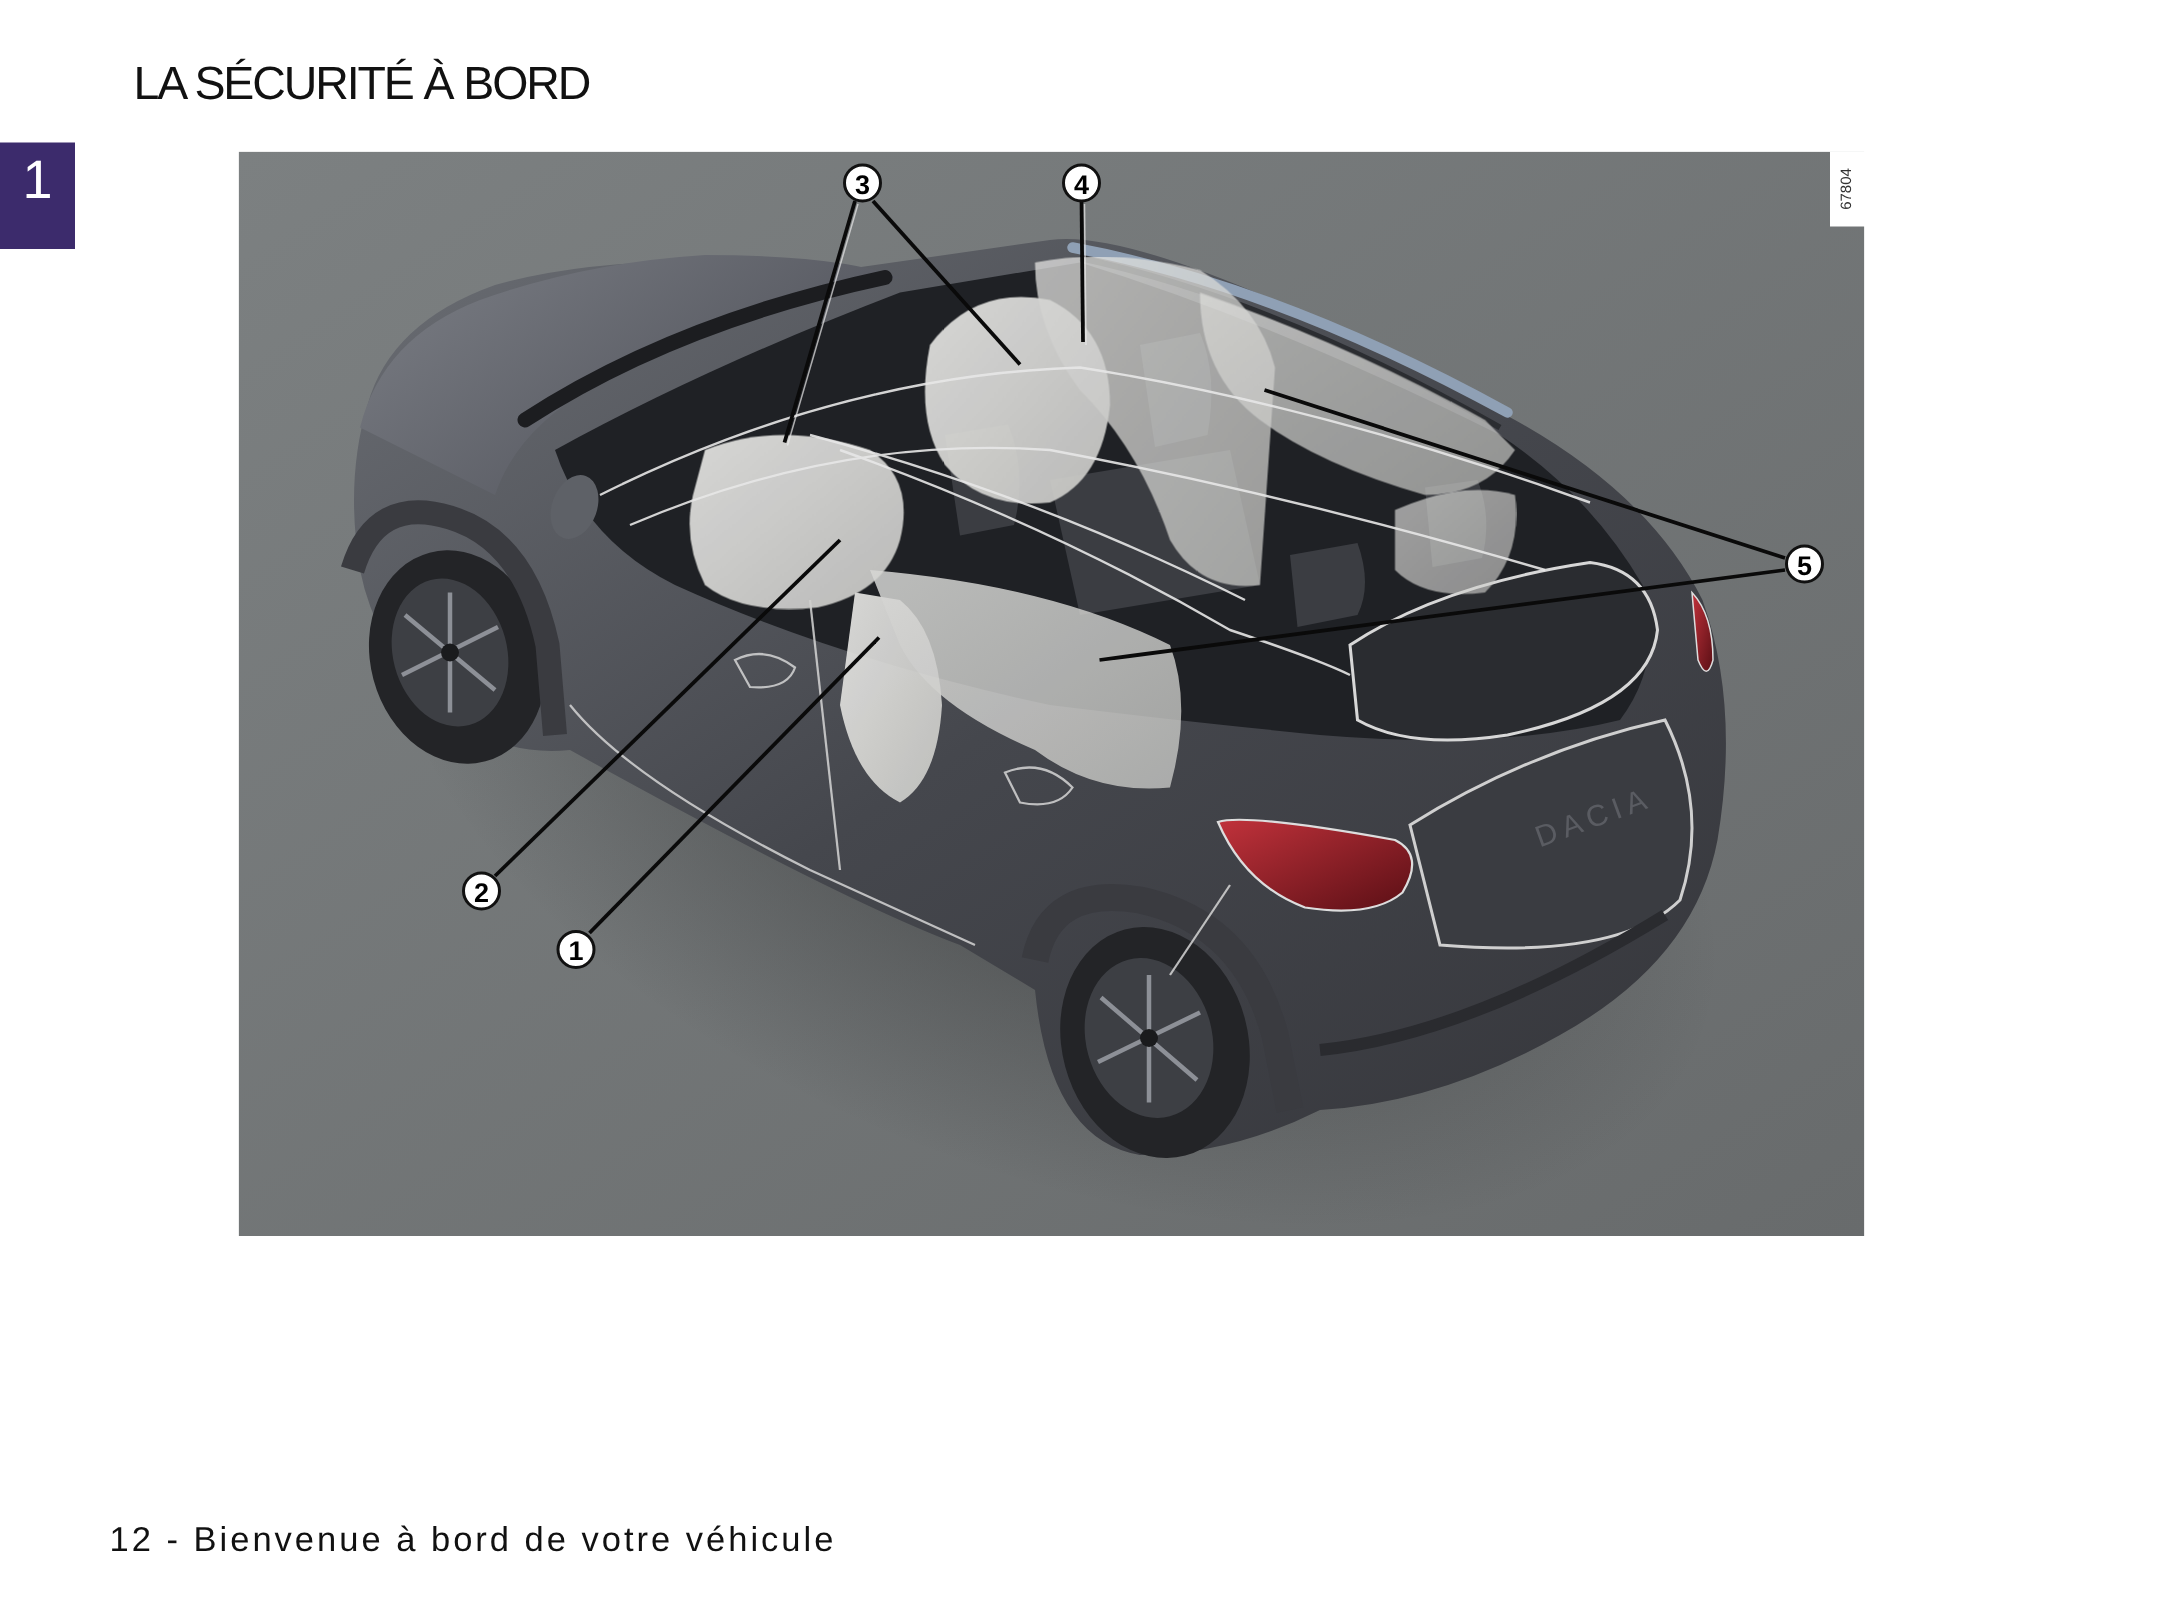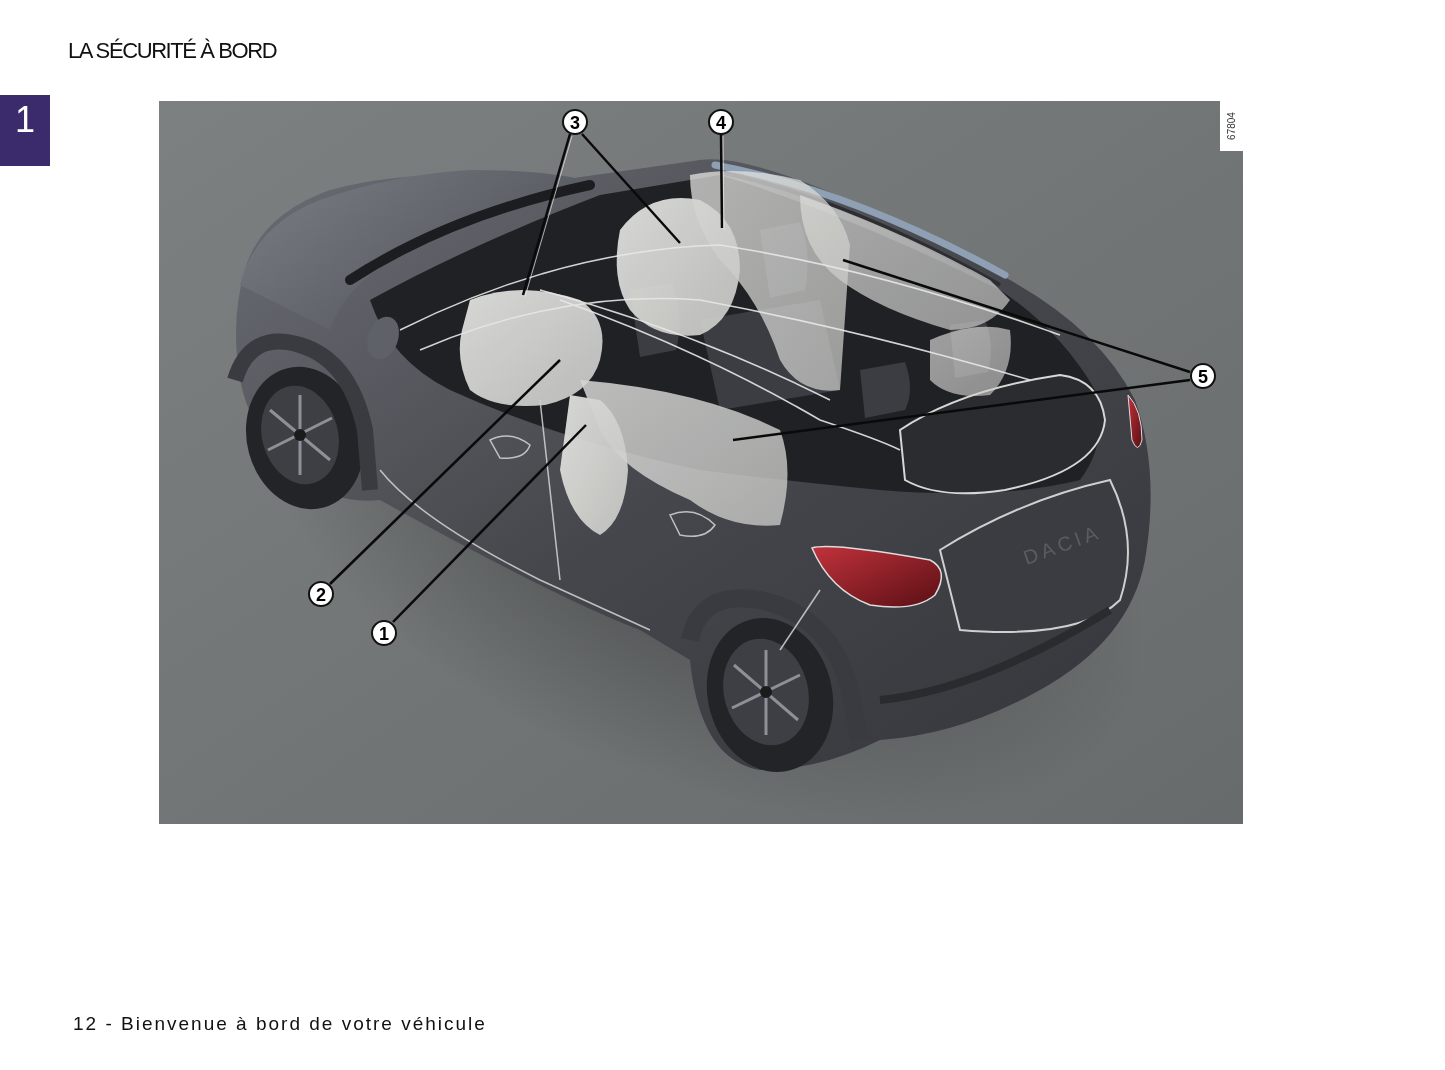--- a/index.html
+++ b/index.html
@@ -1,33 +1,33 @@
 <!DOCTYPE html>
 <html><head>
 <meta charset="utf-8">
 <style>
   html, body { margin: 0; padding: 0; background: #ffffff; }
   body { width: 1445px; height: 1070px; position: relative; overflow: hidden;
          font-family: "Liberation Sans", sans-serif; color: #000; }
-  .page-title { position: absolute; left: 68px; top: 38px; margin: 0;
-                font-size: 22px; font-weight: 400; letter-spacing: -1.4px;
+  .page-title { position: absolute; left: 89px; top: 38px; margin: 0;
+                font-size: 31px; font-weight: 400; letter-spacing: -1.4px;
                 font-family: "Liberation Sans", sans-serif; color: #111; }
   .chapter-tab { position: absolute; left: 0; top: 95px; width: 50px; height: 71px;
                  background: #3c2b6c; }
   .chapter-tab span { position: absolute; left: 0; right: 0; top: 4px; text-align: center;
                       color: #fff; font-size: 36px; font-family: "Liberation Sans", sans-serif; }
   .figure { position: absolute; left: 159px; top: 101px; width: 1084px; height: 723px;
             overflow: hidden; }
   .figure svg { position: absolute; left: 0; top: 0; }
   .ref-notch { position: absolute; left: 1220px; top: 101px; width: 24px; height: 50px;
                background: #fff; }
   .ref-code { position: absolute; left: 1212px; top: 118px; width: 40px; height: 16px;
               transform: rotate(-90deg); font-size: 10px; color: #333; text-align: center;
               font-family: "Liberation Sans", sans-serif; line-height: 16px; }
-  .footer { position: absolute; left: 73px; top: 1013px; font-size: 19px; letter-spacing: 2px;
+  .footer { position: absolute; left: 73px; top: 1013px; font-size: 23px; letter-spacing: 2px;
             font-family: "Liberation Sans", sans-serif; color: #111; }
   .callout text { font-family: "Liberation Sans", sans-serif; font-weight: 700; font-size: 18px; }
 </style>
 </head>
 <body>
 
 <h1 class="page-title">LA SÉCURITÉ À BORD</h1>
 
 <div class="chapter-tab">
   <span>1</span>

